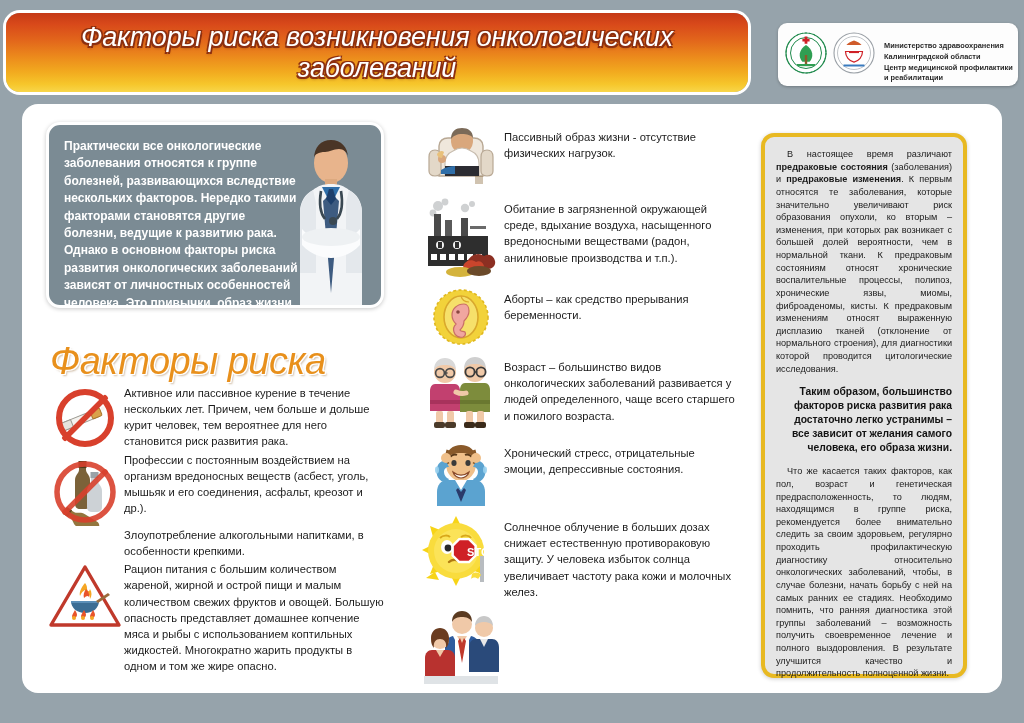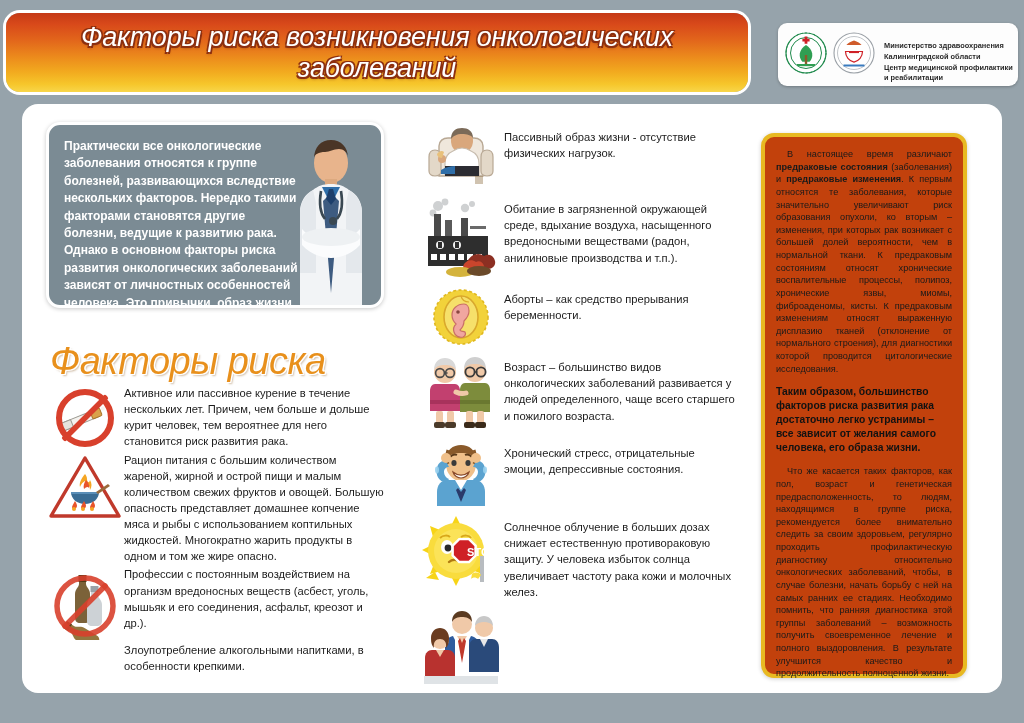--- a/index.html
+++ b/index.html
@@ -193,42 +193,42 @@
     padding-top: 3px;
   }
 
   
   .yellow-panel {
     position: absolute;
     left: 761px;
     top: 133px;
     width: 206px;
     height: 545px;
-    background: #c2410c;
+    background: #e5e5e5;
     border: 4px solid #e8b922;
     border-radius: 13px;
     box-sizing: border-box;
     padding: 11px 11px 5px 11px;
     box-shadow: 0 1px 4px rgba(0,0,0,.2);
   }
   .yp {
     font-size: 9.15px;
     line-height: 1.38;
     color: #1a1a1a;
     text-align: justify;
     text-indent: 11px;
     margin: 0 0 7px 0;
   }
   .yp b { font-weight: bold; }
   .yp-bold {
     font-size: 10.3px;
     line-height: 1.36;
     font-weight: bold;
     color: #121212;
-    text-align: left;
+    text-align: right;
     margin: 10px 0 10px 0;
     text-indent: 0;
   }
 </style>
 </head>
 <body>
 
 <div id="poster">
 
   <div class="header-bar">
@@ -304,20 +304,43 @@
           <rect x="28.2" y="0" width="5.6" height="62" rx="2" fill="#d8402c" transform="rotate(45 31 31)"></rect>
         </svg>
       </div>
       <div class="factor-text">
         <p>Активное или пассивное курение в течение нескольких лет. Причем, чем больше и дольше курит человек, тем вероятнее для него становится риск развития рака.</p>
       </div>
     </div>
 
     <div class="factor-row">
       <div class="factor-icon">
+        <svg width="68" height="72" viewBox="0 0 68 72">
+          <g transform="translate(14,6)">
+            <path d="M14 2h7v8c0 3 4 5 4 10v24c0 3-2 5-5 5h-5c-3 0-5-2-5-5V20c0-5 4-7 4-10z" fill="#6d5124" opacity=".9"></path>
+            <rect x="13.5" y="1" width="8" height="7" fill="#4e3a18"></rect>
+            <path d="M26 14h7v7c0 3 4 5 4 10v16c0 3-2 5-5 5h-5c-3 0-5-2-5-5V31c0-5 4-7 4-10z" fill="#cdd2d6"></path>
+            <rect x="25.5" y="12" width="8" height="6" fill="#9aa2a8"></rect>
+          </g>
+          <g transform="rotate(-58 26 54)">
+            <path d="M14 46h7v8c0 3 4 5 4 10v14c0 3-2 5-5 5h-5c-3 0-5-2-5-5V64c0-5 4-7 4-10z" fill="#8a6a2e" opacity=".92"></path>
+            <rect x="13.5" y="45" width="8" height="6" fill="#5d4520"></rect>
+          </g>
+          <circle cx="34" cy="38" r="28" fill="none" stroke="#d8402c" stroke-width="5.5" opacity=".9"></circle>
+          <rect x="31.3" y="7" width="5.4" height="62" rx="2" fill="#d8402c" opacity=".9" transform="rotate(45 34 38)"></rect>
+        </svg>
+      </div>
+      <div class="factor-text">
+        <p>Профессии с постоянным воздействием на организм вредоносных веществ (асбест, уголь, мышьяк и его соединения, асфальт, креозот и др.).</p>
+        <p>Злоупотребление алкогольными напитками, в особенности крепкими.</p>
+      </div>
+    </div>
+
+    <div class="factor-row">
+      <div class="factor-icon">
         <svg width="74" height="66" viewBox="0 0 74 66">
           <path d="M37 4 L71 62 H3 Z" fill="#ffffff" stroke="#c0392b" stroke-width="3.4" stroke-linejoin="round"></path>
           <path d="M37 20c-4 5-6 9-5 13 1-3 3-5 5-6 3 2 5 5 5 9 2-3 2-7 0-10-1 4-3 2-3-1 0-2-1-4-2-5z" fill="#f5a623"></path>
           <path d="M38 26c-2 3-3 6-2 9 2-2 4-3 5-1 1-3-1-6-3-8z" fill="#e8542b"></path>
           <path d="M23 38h28c0 7-6 12-14 12s-14-5-14-12z" fill="#3b6d94"></path>
           <path d="M23 38h28v2H23z" fill="#5b8fb8"></path>
           <path d="M48 38l12-8 2 2-12 8z" fill="#9a6a3a"></path>
           <g fill="#e8542b">
             <path d="M24 53c1-3 2-4 3-6 1 2 2 3 2 5s-2 3-3 3-2-1-2-2z"></path>
             <path d="M33 53c1-3 2-4 3-6 1 2 2 3 2 5s-2 3-3 3-2-1-2-2z"></path>
@@ -325,43 +348,20 @@
           </g>
           <g fill="#f5a623">
             <circle cx="26" cy="55" r="2"></circle>
               <circle cx="35" cy="55" r="2"></circle>
               <circle cx="44" cy="55" r="2"></circle>
           </g>
         </svg>
       </div>
       <div class="factor-text">
         <p>Рацион питания с большим количеством жареной, жирной и острой пищи и малым количеством свежих фруктов и овощей. Большую опасность представляет домашнее копчение мяса и рыбы с использованием коптильных жидкостей. Многократно жарить продукты в одном и том же жире опасно.</p>
-      </div>
-    </div>
-
-    <div class="factor-row">
-      <div class="factor-icon">
-        <svg width="68" height="72" viewBox="0 0 68 72">
-          <g transform="translate(14,6)">
-            <path d="M14 2h7v8c0 3 4 5 4 10v24c0 3-2 5-5 5h-5c-3 0-5-2-5-5V20c0-5 4-7 4-10z" fill="#6d5124" opacity=".9"></path>
-            <rect x="13.5" y="1" width="8" height="7" fill="#4e3a18"></rect>
-            <path d="M26 14h7v7c0 3 4 5 4 10v16c0 3-2 5-5 5h-5c-3 0-5-2-5-5V31c0-5 4-7 4-10z" fill="#cdd2d6"></path>
-            <rect x="25.5" y="12" width="8" height="6" fill="#9aa2a8"></rect>
-          </g>
-          <g transform="rotate(-58 26 54)">
-            <path d="M14 46h7v8c0 3 4 5 4 10v14c0 3-2 5-5 5h-5c-3 0-5-2-5-5V64c0-5 4-7 4-10z" fill="#8a6a2e" opacity=".92"></path>
-            <rect x="13.5" y="45" width="8" height="6" fill="#5d4520"></rect>
-          </g>
-          <circle cx="34" cy="38" r="28" fill="none" stroke="#d8402c" stroke-width="5.5" opacity=".9"></circle>
-          <rect x="31.3" y="7" width="5.4" height="62" rx="2" fill="#d8402c" opacity=".9" transform="rotate(45 34 38)"></rect>
-        </svg>
-      </div>
-      <div class="factor-text">
-        <p>Профессии с постоянным воздействием на организм вредоносных веществ (асбест, уголь, мышьяк и его соединения, асфальт, креозот и др.).</p>
-        <p>Злоупотребление алкогольными напитками, в особенности крепкими.</p>
       </div>
     </div>
   </div>
 
   <div class="col2">
 
     <div class="mid-row">
       <div class="mid-icon">
         <svg width="72" height="62" viewBox="0 0 72 62">
           <path d="M14 20c0-5 4-8 9-8h26c5 0 9 3 9 8v30H14z" fill="#efe7dc" stroke="#b8a894" stroke-width="1.4"></path>

